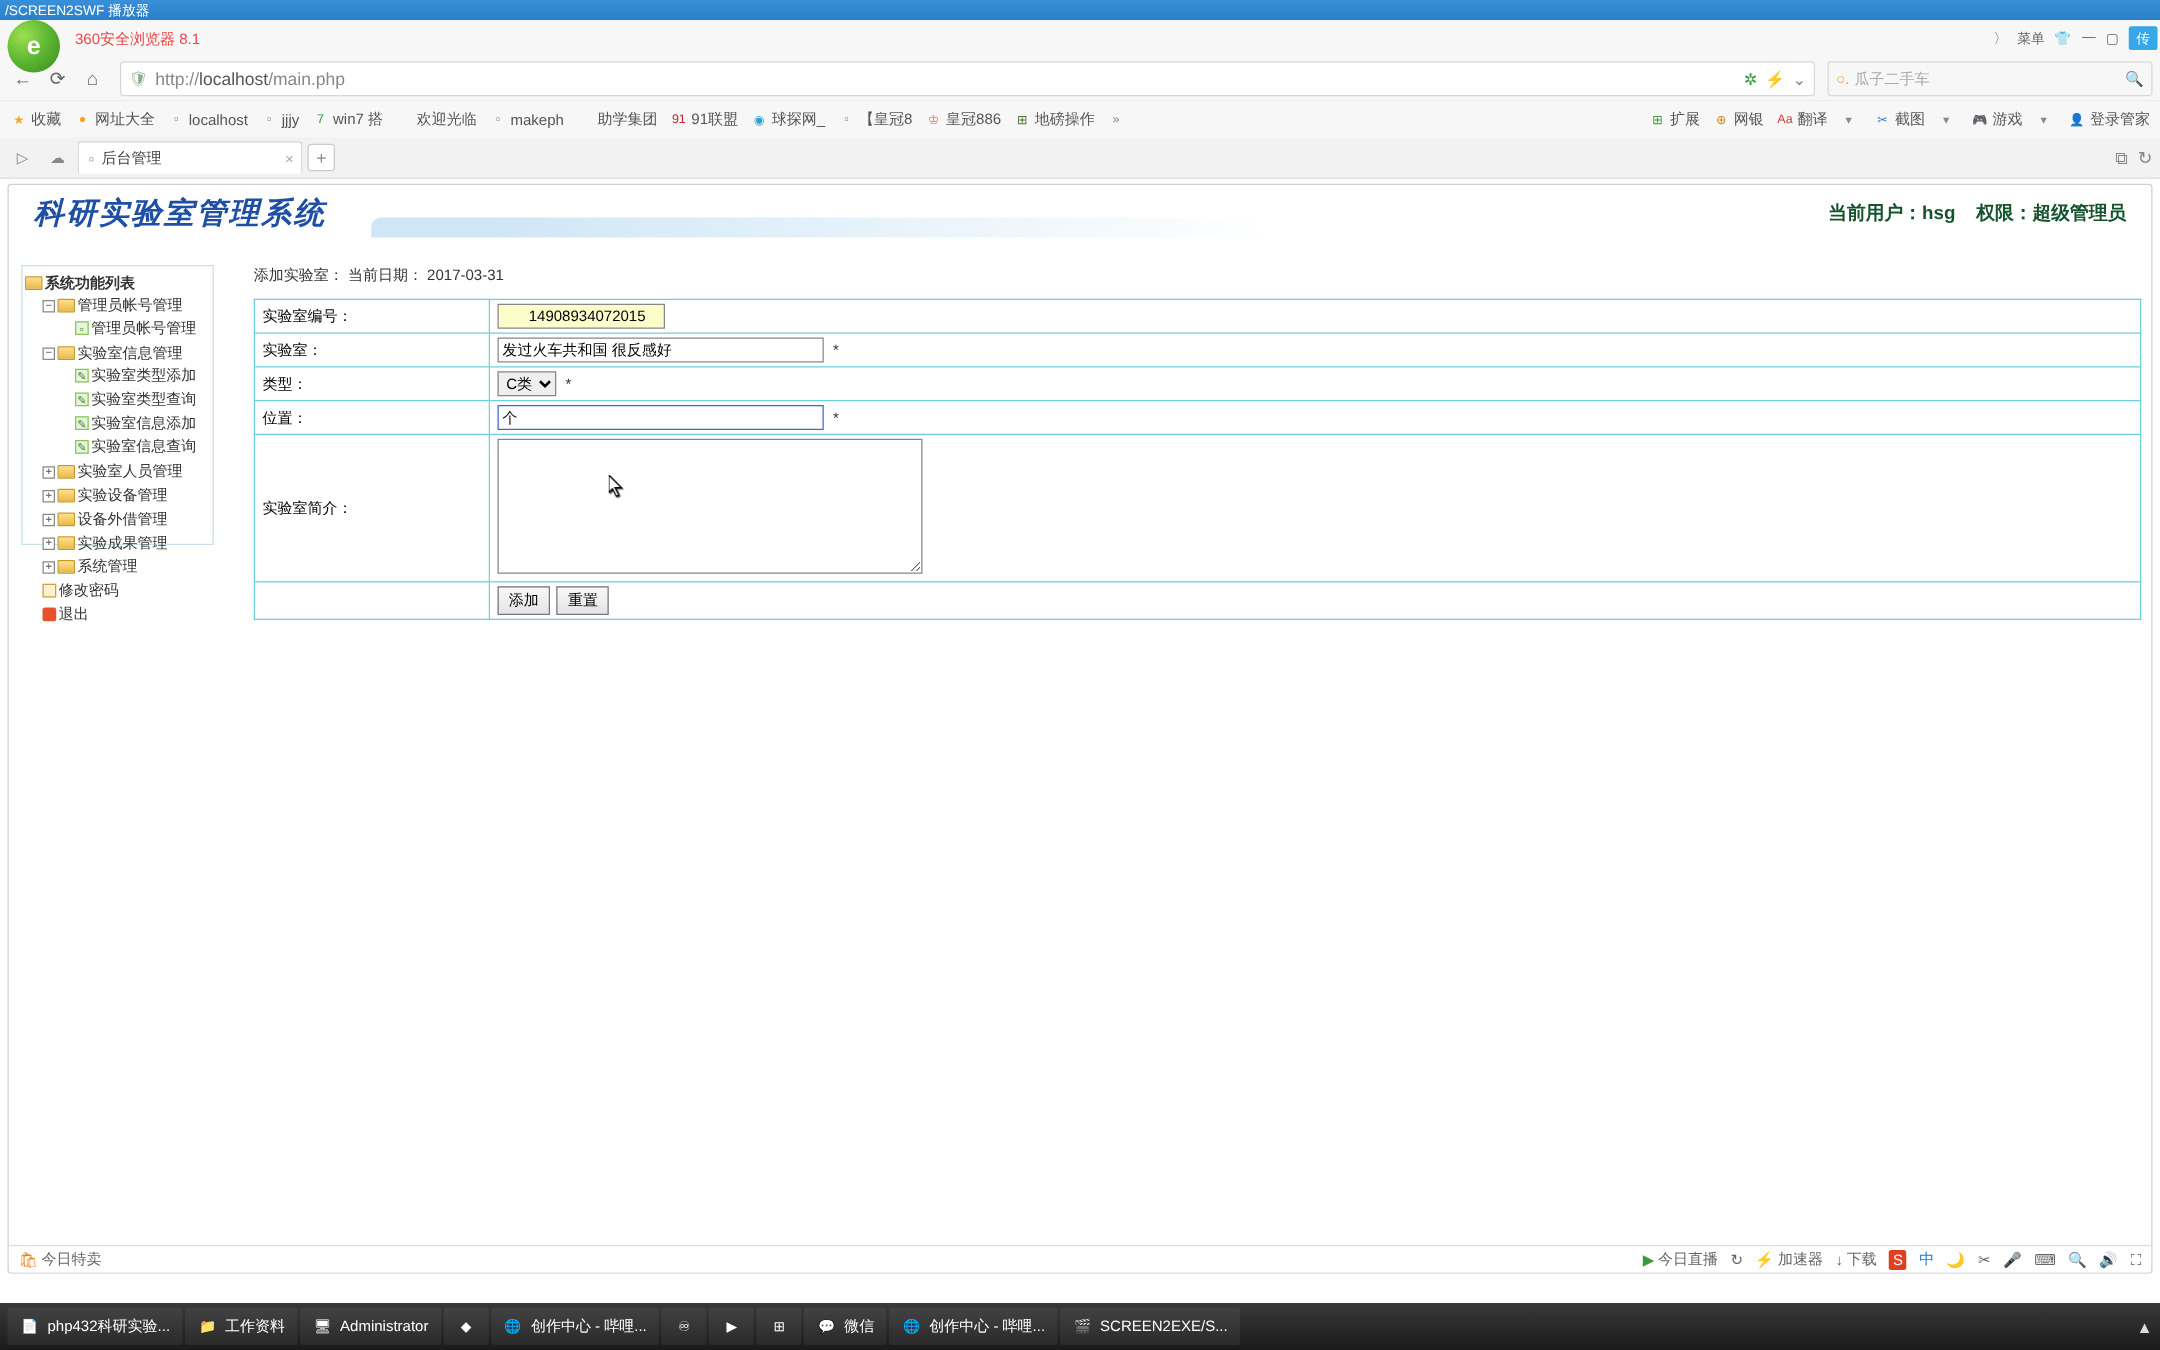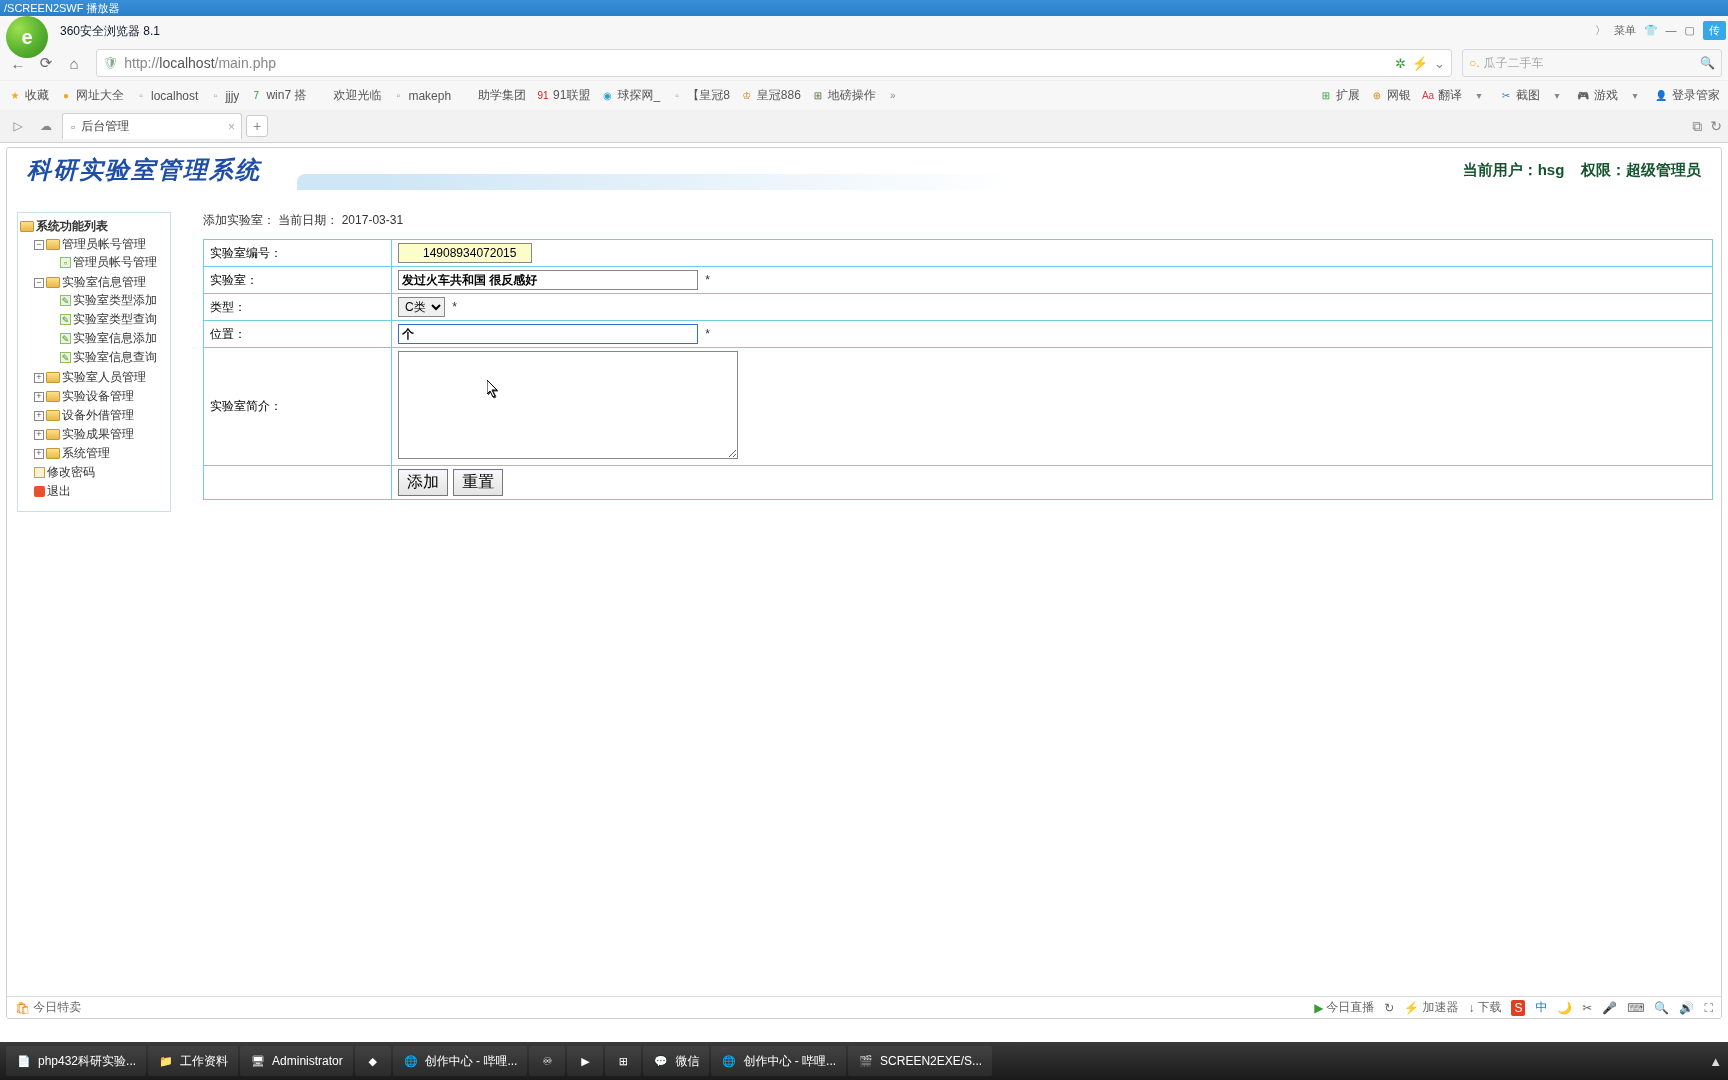--- a/index.html
+++ b/index.html
@@ -5,21 +5,21 @@
   * { box-sizing: border-box; margin: 0; padding: 0; }
   body { font-family: "Microsoft YaHei", SimSun, Arial, sans-serif; font-size: 12px; background: #fff; overflow: hidden; }
   
   
   .titlebar { background: linear-gradient(#3a8fd9,#2a7fc9); color:#fff; font-size:11px; height:16px; padding:1px 4px; }
 
   
   .browser-chrome { background:#f7f7f7; border-bottom:1px solid #d0d0d0; }
   .chrome-row1 { display:flex; align-items:center; height:30px; padding:0 6px; font-size:12px; color:#666; position:relative;}
   .chrome-logo { width:42px; height:42px; border-radius:50%; background:radial-gradient(circle at 30% 30%, #9de04f 0%, #5cb531 50%, #3a8a20 100%); display:flex; align-items:center; justify-content:center; font-size:20px; color:#fff; font-weight:bold; margin-right:6px; position:relative; top:6px;}
-  .chrome-text { color:#0f172a; margin-left:6px;}
+  .chrome-text { color:#ef4444; margin-left:6px;}
   .chrome-rightmenu { position:absolute; right:2px; top:0; display:flex; gap:8px; font-size:11px; color:#666; align-items:center; height:28px;}
   .ext-badge { background:#36a7e8; color:#fff; padding:2px 6px; border-radius:2px; font-size:11px;}
   
   .chrome-row2 { display:flex; align-items:center; height:34px; padding:0 6px; gap:4px;}
   .nav-btn { width:24px; height:24px; display:flex; align-items:center; justify-content:center; color:#666; font-size:15px; cursor:pointer;}
   .url-bar { flex:1; display:flex; align-items:center; border:1px solid #d8d8d8; border-radius:3px; height:28px; padding:0 6px; background:#fff; margin:0 6px;}
   .url-bar span.addr { color:#888; font-size:14px;}
   .url-bar span.addr b { color:#555; font-weight:normal;}
   .url-right { margin-left:auto; display:flex; gap:6px; color:#888; font-size:13px;}
   .search-bar { width:260px; border:1px solid #d8d8d8; border-radius:3px; height:28px; display:flex; align-items:center; padding:0 6px; color:#999;}
@@ -42,45 +42,45 @@
   
   .app-header { height:44px; display:flex; align-items:center; padding:0 20px; position:relative;text-align:center;}
   .app-title { font-family: "SimHei","Microsoft YaHei"; font-size:24px; color:#1e4fa5; font-weight:bold; letter-spacing:2px; font-style:italic;}
   .title-swoosh { position:absolute; left:290px; top:26px; width:900px; height:16px; background:linear-gradient(to right, #cfe6f6 0%, #cfe6f6 10%, transparent 80%); border-radius:8px 0 0 0;}
   .app-userinfo { margin-left:auto; font-size:15px; color:#14532d; font-weight:bold;}
   
   .app-body { display:flex; height:calc(100% - 44px);}
   
   
   .sidebar { width:168px; padding:20px 4px 4px 10px;}
-  .tree-panel { border:1px solid #c8e0ec; background:#fff; padding:4px 2px; height:300px;text-align:center;}
+  .tree-panel { border:1px solid #c8e0ec; background:#fff; padding:4px 2px; height:224px;text-align:center;}
   .tree ul { list-style:none; padding-left:14px;}
   .tree > ul { padding-left:0;}
   .tree li { padding:1px 0; white-space:nowrap;}
   .tree-label { display:flex; align-items:center; gap:2px; color:#333; cursor:pointer; font-size:12px;}
   .toggle { width:10px; height:10px; border:1px solid #888; display:inline-flex; align-items:center; justify-content:center; font-size:9px; color:#555; line-height:1; background:#fff;}
   .folder-ic { width:14px; height:11px; background:linear-gradient(#ffe08a,#e8b94a); border:1px solid #c49a30; border-radius:1px; display:inline-block;}
   .leaf-ic { width:11px; height:11px; display:inline-flex; align-items:center; justify-content:center; background:#e8f4e0; border:1px solid #8ac45a; color:#4a8a2a; font-size:9px;}
   .key-ic { width:11px; height:11px; background:#fff0d0; border:1px solid #d0a040; display:inline-block;}
   .stop-ic { width:11px; height:11px; background:#e85030; border-radius:2px; display:inline-block;}
   
   
   .main { flex:1; padding:20px 8px 8px 28px;}
   .form-head { font-size:12px; color:#333; margin-bottom:10px; }
   .form-table { width:100%; border-collapse:collapse;}
   .form-table td { border:1px solid #6ed0d8; padding:3px 6px; font-size:12px; vertical-align:middle; height:24px;}
   .form-table td.lbl { width:188px;}
   .txt-input { border:1px solid #888; padding:2px 3px; font-size:12px; font-family:inherit;}
   .txt-input.readonly-yellow { background:#fdfccb;}
   .txt-input.w-sm { width:134px;padding-left:24px;}
-  .txt-input.w-md { width:300px;font-weight:bold;}
+  .txt-input.w-md { width:261px;}
   select.txt-input { padding:1px 2px;}
   textarea.txt-input { width:340px; height:108px; resize:both;}
   .req { color:#333; margin-left:4px;}
-  .form-btn { border:1px solid #777; background:linear-gradient(#f8f8f8,#e4e4e4); padding:2px 8px; font-size:16px; cursor:pointer; margin-right:2px;text-align:right;}
+  .form-btn { border:1px solid #777; background:linear-gradient(#f8f8f8,#e4e4e4); padding:2px 8px; font-size:12px; cursor:pointer; margin-right:2px;text-align:right;}
   
   
   .inner-status { position:absolute; bottom:0; left:0; right:0; height:22px; border-top:1px solid #ddd; display:flex; align-items:center; padding:0 8px; font-size:12px; color:#666; background:#fff;}
   .inner-status .right { margin-left:auto; display:flex; gap:10px; align-items:center;}
   .st-ic { display:inline-flex; align-items:center; gap:3px;}
   
   
   .taskbar { height:38px; background:linear-gradient(#3a3a3a,#1a1a1a); display:flex; align-items:center; padding:0 6px; gap:2px; position:fixed; bottom:0; left:0; right:0;}
   .task-item { height:30px; padding:0 10px; display:flex; align-items:center; gap:6px; color:#fff; font-size:12px; background:rgba(255,255,255,0.06); border-radius:2px; cursor:pointer;}
   .task-icon { width:16px; height:16px; display:inline-flex; align-items:center; justify-content:center; font-size:11px;}

